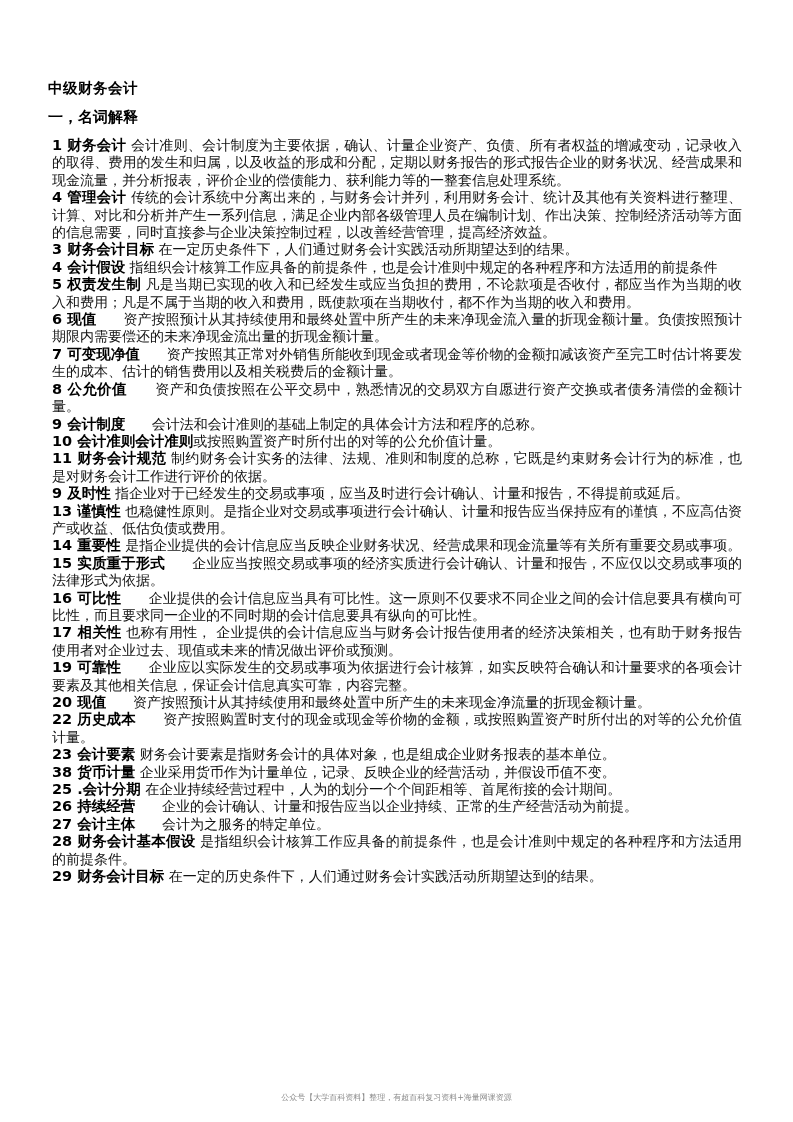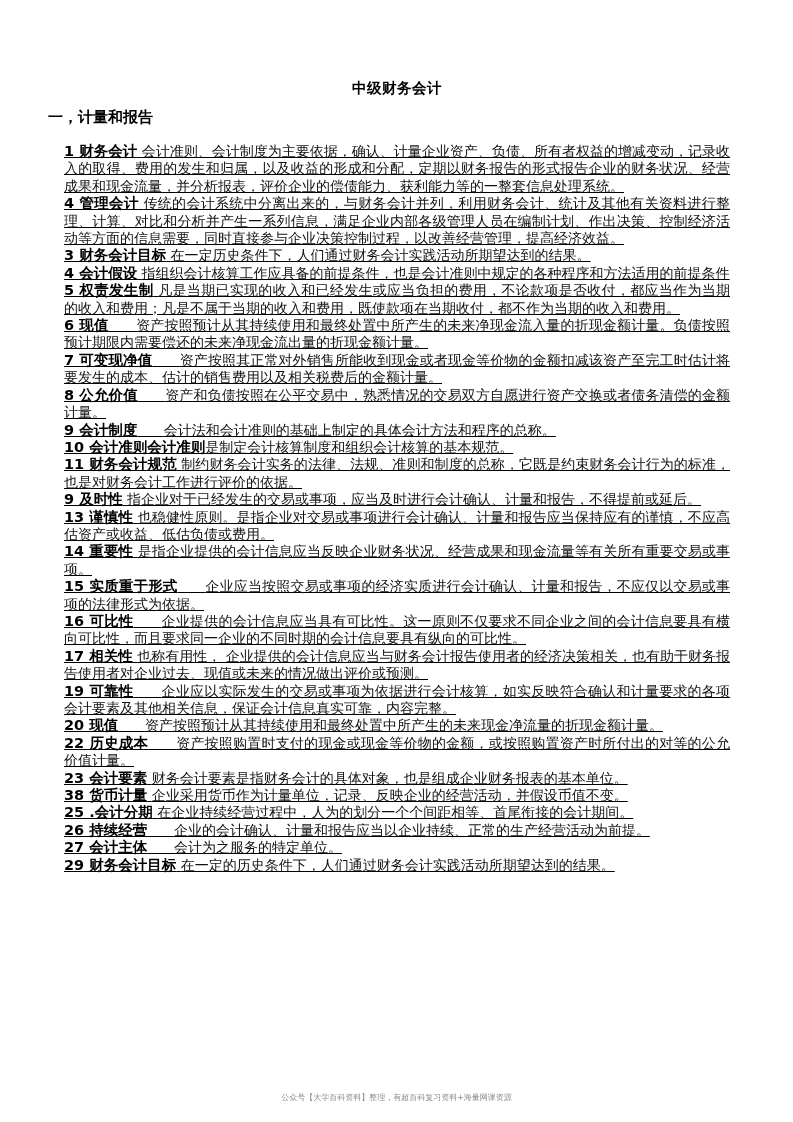--- a/index.html
+++ b/index.html
@@ -15,40 +15,39 @@
       font-family: "DejaVu Serif", "Liberation Serif", serif;
       color: #000000;
     }
     .page {
       position: absolute;
       left: 48px;
       top: 78px;
       width: 698px;
     }
     .doc-title {
-      text-align: center;
+      text-align: left;
       font-family: "DejaVu Sans", "Liberation Sans", sans-serif;
       font-weight: bold;
       font-size: 14.5px;
       line-height: 20px;
       margin: 0 0 9px 0;
       letter-spacing: 0.5px;
     }
     .section-heading {
       font-family: "DejaVu Sans", "Liberation Sans", sans-serif;
       font-weight: bold;
       font-size: 15px;
       line-height: 20px;
       margin: 0 0 10px 0;
     }
     .entries {
-      margin: 16px;
+      margin: 4px;
       padding: 0;
       list-style: none;
-      text-decoration: underline;
     }
     .entry {
       font-size: 14px;
       line-height: 17.4px;
       text-align: justify;
       text-align-last: left;
       word-break: break-all;
       margin: 0;
       padding: 0;
     }
@@ -73,45 +72,46 @@
       font-size: 8px;
       color: #8a8a8a;
       line-height: 12px;
     }
   </style>
 </head>
 <body>
 
 <div class="page">
   <div class="doc-title">中级财务会计</div>
-  <div class="section-heading">一，计量和报告</div>
+  <div class="section-heading">一，名词解释</div>
 
   <div class="entries">
     <p class="entry"><span class="term">1 财务会计</span><span class="gap"> </span><span class="def">会计准则、会计制度为主要依据，确认、计量企业资产、负债、所有者权益的增减变动，记录收入的取得、费用的发生和归属，以及收益的形成和分配，定期以财务报告的形式报告企业的财务状况、经营成果和现金流量，并分析报表，评价企业的偿债能力、获利能力等的一整套信息处理系统。</span></p>
     <p class="entry"><span class="term">4 管理会计</span><span class="gap"> </span><span class="def">传统的会计系统中分离出来的，与财务会计并列，利用财务会计、统计及其他有关资料进行整理、计算、对比和分析并产生一系列信息，满足企业内部各级管理人员在编制计划、作出决策、控制经济活动等方面的信息需要，同时直接参与企业决策控制过程，以改善经营管理，提高经济效益。</span></p>
     <p class="entry"><span class="term">3 财务会计目标</span><span class="gap"> </span><span class="def">在一定历史条件下，人们通过财务会计实践活动所期望达到的结果。</span></p>
     <p class="entry"><span class="term">4 会计假设</span><span class="gap"> </span><span class="def">指组织会计核算工作应具备的前提条件，也是会计准则中规定的各种程序和方法适用的前提条件</span></p>
     <p class="entry"><span class="term">5 权责发生制</span><span class="gap"> </span><span class="def">凡是当期已实现的收入和已经发生或应当负担的费用，不论款项是否收付，都应当作为当期的收入和费用；凡是不属于当期的收入和费用，既使款项在当期收付，都不作为当期的收入和费用。</span></p>
     <p class="entry"><span class="term">6 现值</span><span class="gap">      </span><span class="def">资产按照预计从其持续使用和最终处置中所产生的未来净现金流入量的折现金额计量。负债按照预计期限内需要偿还的未来净现金流出量的折现金额计量。</span></p>
     <p class="entry"><span class="term">7 可变现净值</span><span class="gap">      </span><span class="def">资产按照其正常对外销售所能收到现金或者现金等价物的金额扣减该资产至完工时估计将要发生的成本、估计的销售费用以及相关税费后的金额计量。</span></p>
     <p class="entry"><span class="term">8 公允价值</span><span class="gap">      </span><span class="def">资产和负债按照在公平交易中，熟悉情况的交易双方自愿进行资产交换或者债务清偿的金额计量。</span></p>
     <p class="entry"><span class="term">9 会计制度</span><span class="gap">      </span><span class="def">会计法和会计准则的基础上制定的具体会计方法和程序的总称。</span></p>
-    <p class="entry"><span class="term">10 会计准则会计准则</span><span class="gap"></span><span class="def">是制定会计核算制度和组织会计核算的基本规范。</span></p>
+    <p class="entry"><span class="term">10 会计准则会计准则</span><span class="gap"></span><span class="def">或按照购置资产时所付出的对等的公允价值计量。</span></p>
     <p class="entry"><span class="term">11 财务会计规范</span><span class="gap"> </span><span class="def">制约财务会计实务的法律、法规、准则和制度的总称，它既是约束财务会计行为的标准，也是对财务会计工作进行评价的依据。</span></p>
     <p class="entry"><span class="term">9 及时性</span><span class="gap"> </span><span class="def">指企业对于已经发生的交易或事项，应当及时进行会计确认、计量和报告，不得提前或延后。</span></p>
     <p class="entry"><span class="term">13 谨慎性</span><span class="gap"> </span><span class="def">也稳健性原则。是指企业对交易或事项进行会计确认、计量和报告应当保持应有的谨慎，不应高估资产或收益、低估负债或费用。</span></p>
     <p class="entry"><span class="term">14 重要性</span><span class="gap"> </span><span class="def">是指企业提供的会计信息应当反映企业财务状况、经营成果和现金流量等有关所有重要交易或事项。</span></p>
     <p class="entry"><span class="term">15 实质重于形式</span><span class="gap">      </span><span class="def">企业应当按照交易或事项的经济实质进行会计确认、计量和报告，不应仅以交易或事项的法律形式为依据。</span></p>
     <p class="entry"><span class="term">16 可比性</span><span class="gap">      </span><span class="def">企业提供的会计信息应当具有可比性。这一原则不仅要求不同企业之间的会计信息要具有横向可比性，而且要求同一企业的不同时期的会计信息要具有纵向的可比性。</span></p>
     <p class="entry"><span class="term">17 相关性</span><span class="gap"> </span><span class="def">也称有用性， 企业提供的会计信息应当与财务会计报告使用者的经济决策相关，也有助于财务报告使用者对企业过去、现值或未来的情况做出评价或预测。</span></p>
     <p class="entry"><span class="term">19 可靠性</span><span class="gap">      </span><span class="def">企业应以实际发生的交易或事项为依据进行会计核算，如实反映符合确认和计量要求的各项会计要素及其他相关信息，保证会计信息真实可靠，内容完整。</span></p>
     <p class="entry"><span class="term">20 现值</span><span class="gap">      </span><span class="def">资产按照预计从其持续使用和最终处置中所产生的未来现金净流量的折现金额计量。</span></p>
     <p class="entry"><span class="term">22 历史成本</span><span class="gap">      </span><span class="def">资产按照购置时支付的现金或现金等价物的金额，或按照购置资产时所付出的对等的公允价值计量。</span></p>
     <p class="entry"><span class="term">23 会计要素</span><span class="gap"> </span><span class="def">财务会计要素是指财务会计的具体对象，也是组成企业财务报表的基本单位。</span></p>
     <p class="entry"><span class="term">38 货币计量</span><span class="gap"> </span><span class="def">企业采用货币作为计量单位，记录、反映企业的经营活动，并假设币值不变。</span></p>
     <p class="entry"><span class="term">25 .会计分期</span><span class="gap"> </span><span class="def">在企业持续经营过程中，人为的划分一个个间距相等、首尾衔接的会计期间。</span></p>
     <p class="entry"><span class="term">26 持续经营</span><span class="gap">      </span><span class="def">企业的会计确认、计量和报告应当以企业持续、正常的生产经营活动为前提。</span></p>
     <p class="entry"><span class="term">27 会计主体</span><span class="gap">      </span><span class="def">会计为之服务的特定单位。</span></p>
+    <p class="entry"><span class="term">28 财务会计基本假设</span><span class="gap"> </span><span class="def">是指组织会计核算工作应具备的前提条件，也是会计准则中规定的各种程序和方法适用的前提条件。</span></p>
     <p class="entry"><span class="term">29 财务会计目标</span><span class="gap"> </span><span class="def">在一定的历史条件下，人们通过财务会计实践活动所期望达到的结果。</span></p>
   </div>
 </div>
 
 <div class="footer">公众号【大学百科资料】整理，有超百科复习资料+海量网课资源</div>
 
 </body></html>

